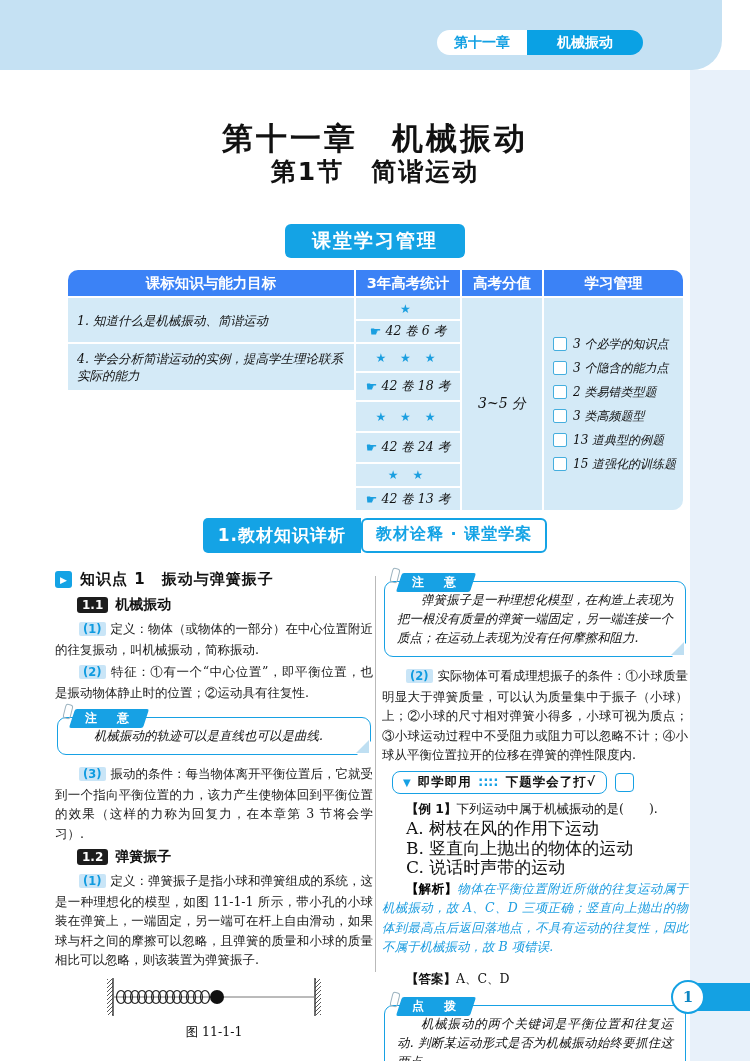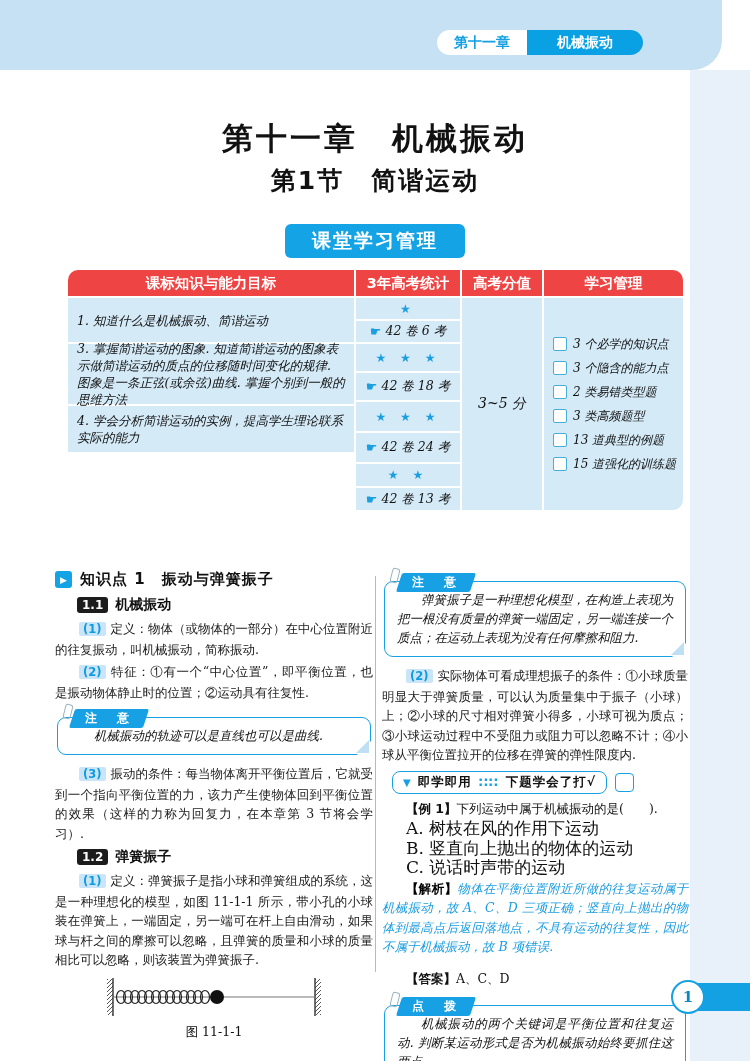--- a/index.html
+++ b/index.html
@@ -10,29 +10,29 @@
   .top-band{position:absolute;left:0;top:0;width:722px;height:70px;background:#c5e1f3;border-bottom-right-radius:30px;}
   .right-strip{position:absolute;left:690px;top:70px;width:60px;height:991px;background:#e8f1fa;}
 
   
   .header-pill{position:absolute;left:437px;top:30px;height:25px;display:flex;border-radius:13px;overflow:hidden;}
   .header-pill .chap{background:#ffffff;color:#12a0e3;font-weight:bold;font-size:14px;line-height:25px;padding:0 17px;}
   .header-pill .topic{background:#0aa1e4;color:#ffffff;font-weight:bold;font-size:14px;line-height:25px;padding:0 30px;}
 
   
   .main-title{position:absolute;left:0;top:118px;width:750px;text-align:center;font-size:31px;font-weight:bold;color:#111;letter-spacing:3px;}
-  .sub-title{position:absolute;left:0;top:164px;width:750px;text-align:center;font-size:25px;font-weight:bold;color:#111;letter-spacing:2px;}
+  .sub-title{position:absolute;left:0;top:155px;width:750px;text-align:center;font-size:25px;font-weight:bold;color:#111;letter-spacing:2px;}
   .badge-row{position:absolute;left:0;top:224px;width:750px;display:flex;justify-content:center;}
   .badge{background:#14a3e5;color:#fff;font-weight:bold;font-size:19px;letter-spacing:2px;padding:4px 27px;border-radius:6px;}
 
   
   .exam-table{position:absolute;left:68px;top:270px;width:615px;height:240px;display:flex;gap:2px;border-radius:10px;overflow:hidden;}
   .t-col{display:flex;flex-direction:column;gap:2px;}
   .t-col1{width:286px;}.t-col2{width:104px;}.t-col3{width:80px;}.t-col4{width:139px;}
-  .th{background:#ef4444;color:#fff;font-weight:bold;font-size:14.5px;height:26px;line-height:26px;text-align:center;flex:none;}
+  .th{background:#3b82f6;color:#fff;font-weight:bold;font-size:14.5px;height:26px;line-height:26px;text-align:center;flex:none;}
   .td{background:#d4eaf7;flex:none;}
   .goal{font-family:"DejaVu Serif",serif;font-style:italic;font-size:12.5px;line-height:17px;color:#111;padding:4px 9px;display:flex;align-items:center;box-sizing:border-box;}
   .g1{height:44px;}.g2{height:56px;}.g3{height:60px;}.g4{height:46px;}
   .stars{color:#1b9fe0;font-size:12px;letter-spacing:5px;display:flex;align-items:center;justify-content:center;}
   .count{display:flex;align-items:center;justify-content:center;gap:4px;font-family:"DejaVu Serif",serif;font-style:italic;font-size:12.5px;color:#111;}
   .count .hand{color:#1b9fe0;font-style:normal;font-size:13px;}
   .s1{height:21px;}.c1{height:21px;}.s2{height:27px;}.c2{height:27px;}.s3{height:29px;}.c3{height:29px;}.s4{height:22px;}.c4{height:22px;}
   .score{height:212px;display:flex;align-items:center;justify-content:center;font-family:"DejaVu Serif",serif;font-style:italic;font-size:14px;color:#111;}
   .manage{height:212px;display:flex;flex-direction:column;justify-content:center;gap:7px;padding-left:9px;box-sizing:border-box;}
   .chk-row{display:flex;align-items:center;gap:6px;}
@@ -107,21 +107,20 @@
   <div class="sub-title">第1节　简谐运动</div>
 
   <div class="badge-row">
     <span class="badge">课堂学习管理</span>
   </div>
 
   <div class="exam-table">
     <div class="t-col t-col1">
       <div class="th">课标知识与能力目标</div>
       <div class="td goal g1">1. 知道什么是机械振动、简谐运动</div>
-      <div class="td goal g3">3. 掌握简谐运动的图象. 知道简谐运动的图象表示做简谐运动的质点的位移随时间变化的规律. 图象是一条正弦(或余弦)曲线. 掌握个别到一般的思维方法</div>
       <div class="td goal g4">4. 学会分析简谐运动的实例，提高学生理论联系实际的能力</div>
     </div>
     <div class="t-col t-col2">
       <div class="th">3年高考统计</div>
       <div class="td stars s1">★</div>
       <div class="td count c1">
           <span class="hand">☛</span>
           <span>42 卷 6 考</span>
         </div>
       <div class="td stars s2">★ ★ ★</div>
@@ -168,20 +167,24 @@
             <span class="chk-label">13 道典型的例题</span>
           </div>
         <div class="chk-row">
             <span class="chk"></span>
             <span class="chk-label">15 道强化的训练题</span>
           </div>
       </div>
     </div>
   </div>
 
+  <div class="section-banner">
+    <span class="sb-left">1.教材知识详析</span>
+    <span class="sb-right">教材诠释 · 课堂学案</span>
+  </div>
 
   <div class="v-divider"></div>
 
   <div class="col-left">
     <div class="kp-header">
       <span class="play-icon">▶</span>
       <span class="kp-text"><span>知识点 1</span>　<span>振动与弹簧振子</span></span>
     </div>
     <div class="sub-head">
       <span class="sub-num">1.1</span>

